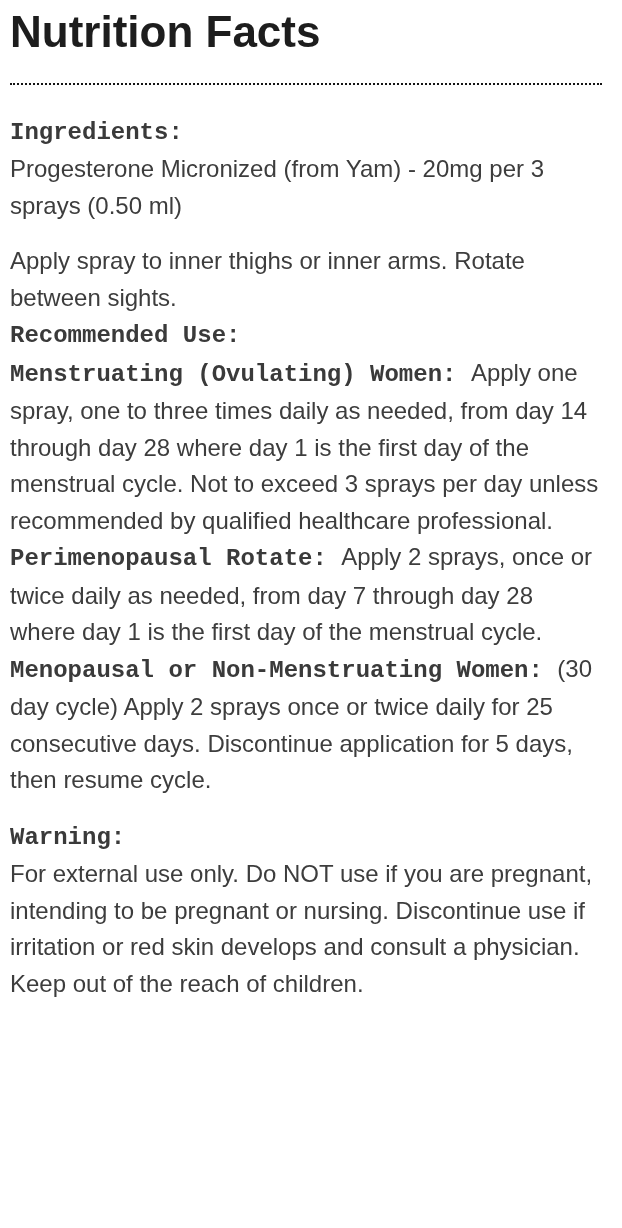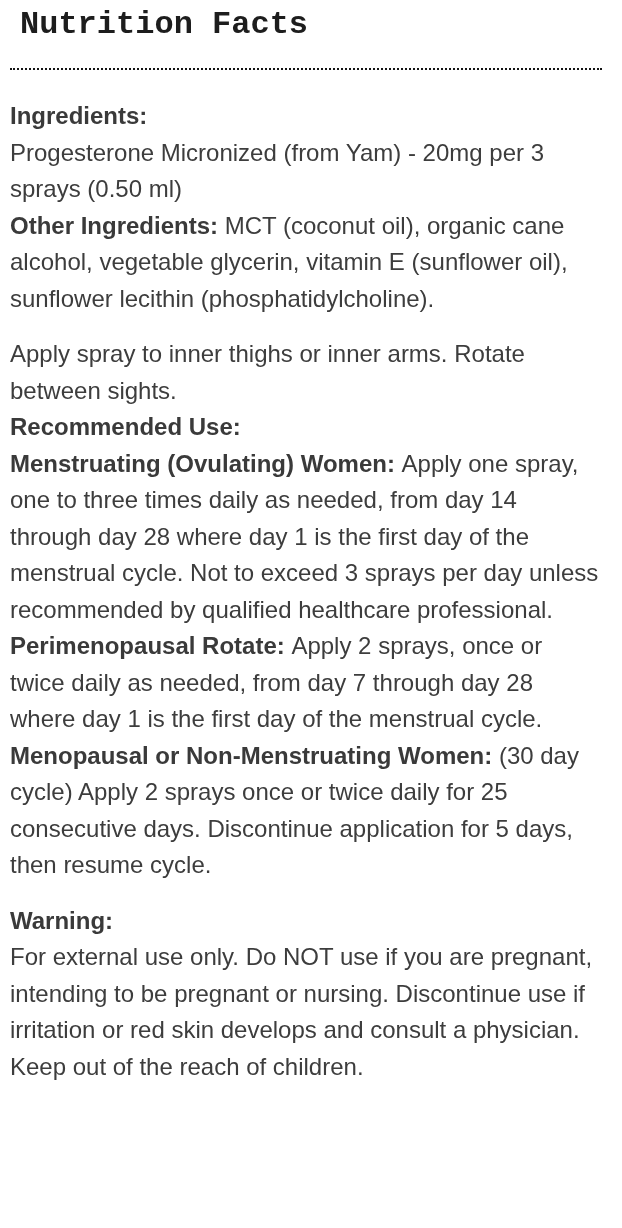--- a/index.html
+++ b/index.html
@@ -10,66 +10,63 @@
   .page {
     width: 622px;
     min-height: 1228px;
     box-sizing: border-box;
     padding: 6px 20px 14px 10px;
     background: #ffffff;
     font-family: "Liberation Sans", "DejaVu Sans", sans-serif;
     color: #3d3d3d;
   }
   .title {
-    margin: 0 0 24px 10px;
-    font-size: 32px;
+    margin: 0 0 24px 0;
+    font-size: 44px;
     line-height: 1.2;
     font-weight: 700;
     color: #1d1d1d;
     letter-spacing: 0;
-    font-family: Liberation Mono, monospace;
   }
   .divider {
     height: 0;
     border-top: 2px dotted #141414;
     margin: 0 0 28px 0;
   }
   .block {
     margin: 0 0 19px 0;
     font-size: 24px;
     line-height: 36.5px;
   }
   .block:last-child {
     margin-bottom: 12px;
   }
   .hd {
     font-weight: 700;
     color: #3a3a3a;
+    font-family: Liberation Mono, monospace;
   }
   .line {
     margin: 0;
   }
 </style>
 </head>
 <body>
 
 <div class="page">
 
   <h1 class="title">Nutrition Facts</h1>
 
   <div class="divider"></div>
 
   <div class="block">
     <div class="line">
       <strong class="hd">Ingredients:</strong>
     </div>
     <div class="line">Progesterone Micronized (from Yam) - 20mg per 3 sprays (0.50 ml)</div>
-    <div class="line">
-      <strong class="hd">Other Ingredients: </strong><span>MCT (coconut oil), organic cane alcohol, vegetable glycerin, vitamin E (sunflower oil), sunflower lecithin (phosphatidylcholine).</span>
-    </div>
   </div>
 
   <div class="block">
     <div class="line">Apply spray to inner thighs or inner arms. Rotate between sights.</div>
     <div class="line">
       <strong class="hd">Recommended Use:</strong>
     </div>
     <div class="line">
       <strong class="hd">Menstruating (Ovulating) Women: </strong><span>Apply one spray, one to three times daily as needed, from day 14 through day 28 where day 1 is the first day of the menstrual cycle. Not to exceed 3 sprays per day unless recommended by qualified healthcare professional.</span>
     </div>

